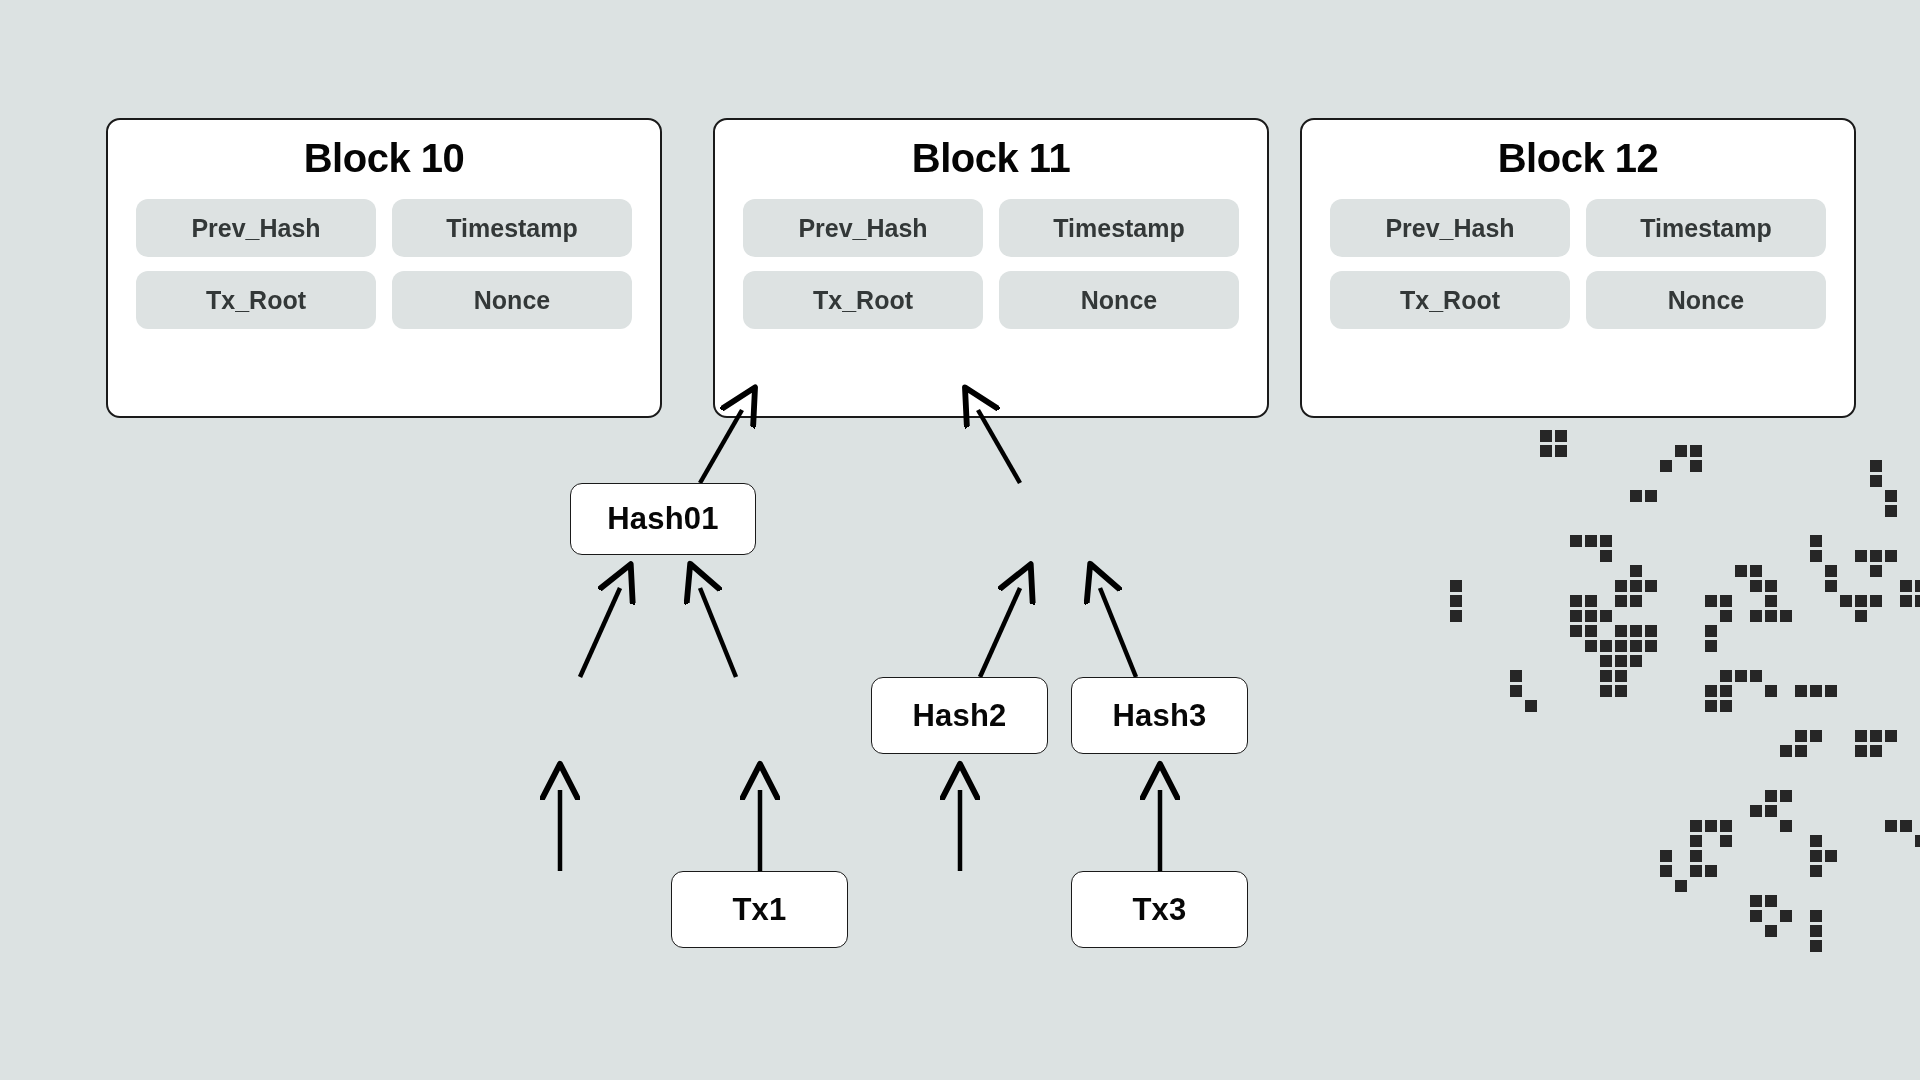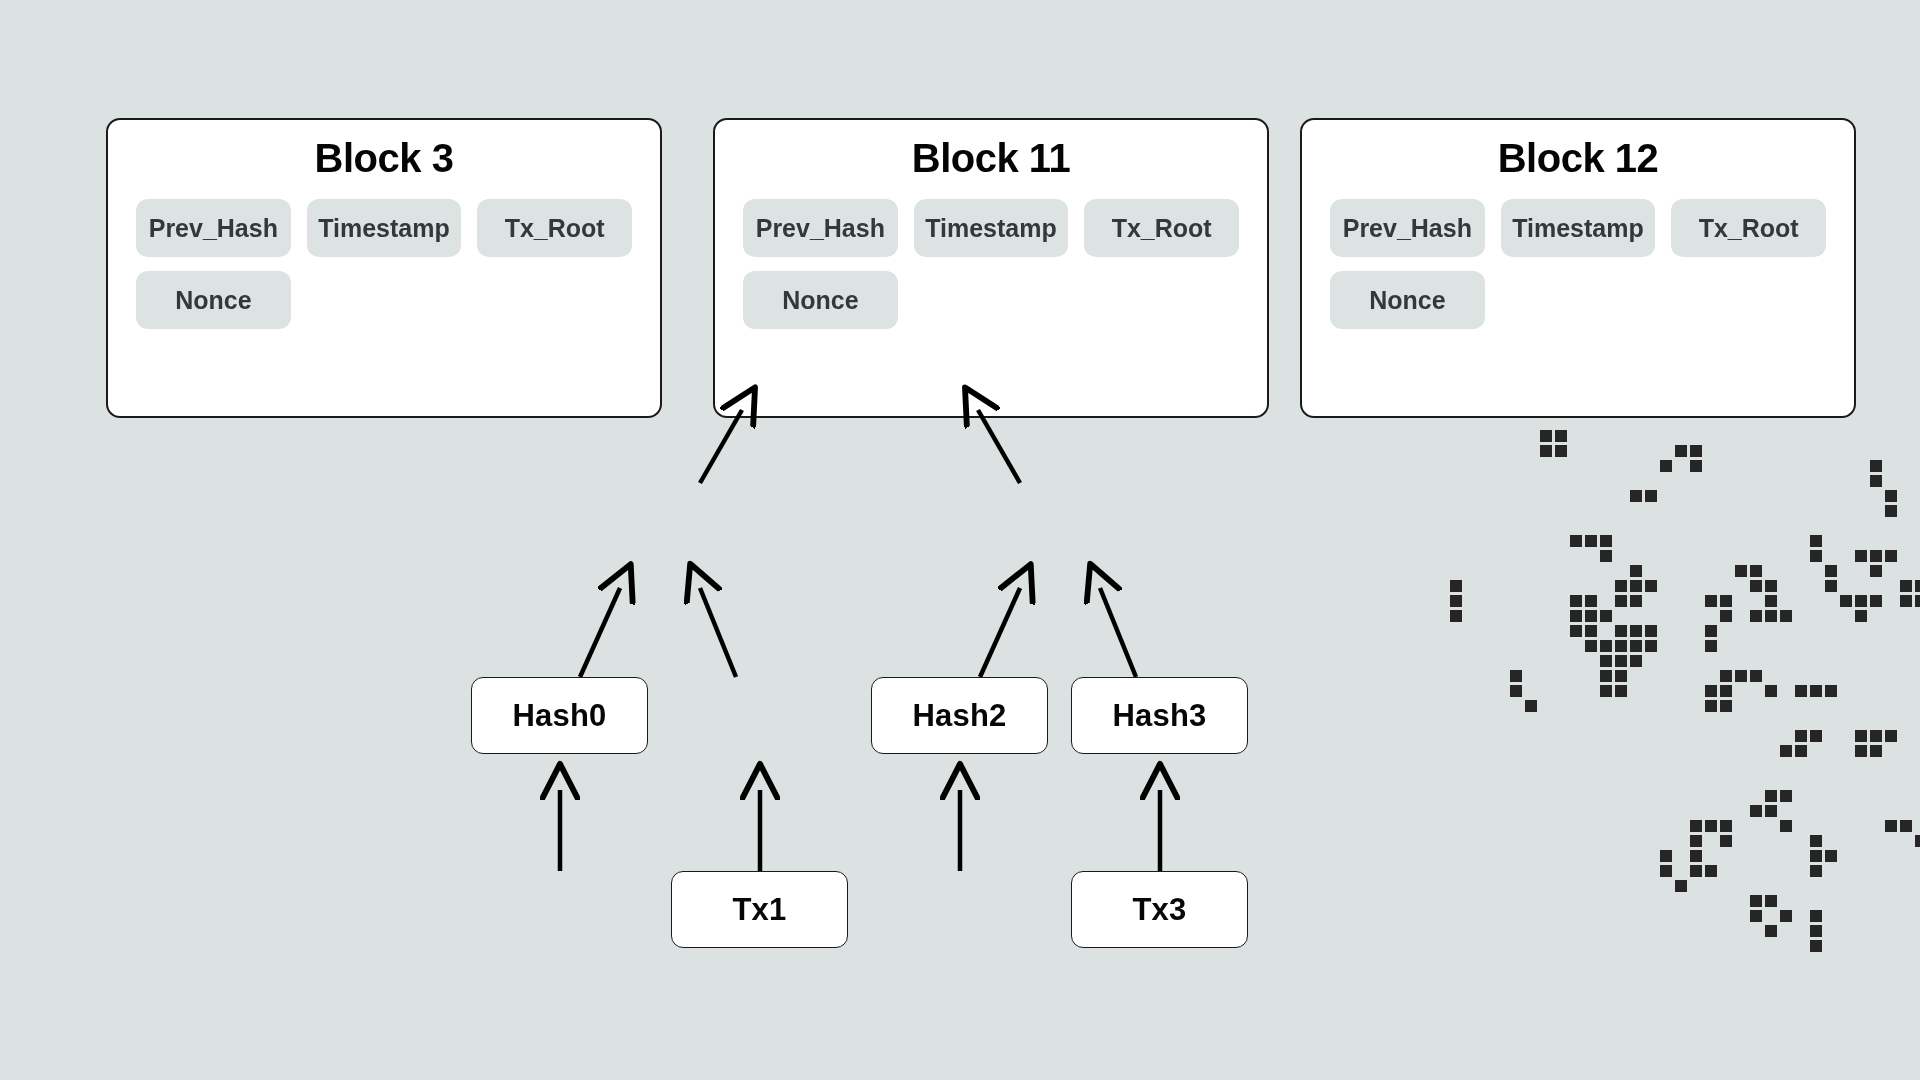--- a/index.html
+++ b/index.html
@@ -31,21 +31,21 @@
   .block-title {
     font-size: 40px;
     font-weight: bold;
     color: #050505;
     letter-spacing: -0.5px;
     margin-bottom: 18px;
     white-space: nowrap;
   }
   .field-grid {
     display: grid;
-    grid-template-columns: 1fr 1fr 1fr;
+    grid-template-columns: 1fr 1fr;
     gap: 14px 16px;
     width: 100%;
   }
   .field-chip {
     background: #dde2e2;
     border-radius: 12px;
     height: 58px;
     display: flex;
     align-items: center;
     justify-content: center;
@@ -97,21 +97,21 @@
     height: 12px;
     background: #262626;
   }
 </style>
 </head>
 <body>
 
 <div id="canvas">
 
   <div class="block" id="block-0" style="left: 106px; top: 118px; width: 556px; height: 300px;">
-    <div class="block-title">Block 3</div>
+    <div class="block-title">Block 10</div>
     <div class="field-grid">
       <div class="field-chip">Prev_Hash</div>
       <div class="field-chip">Timestamp</div>
       <div class="field-chip">Tx_Root</div>
       <div class="field-chip">Nonce</div>
     </div>
   </div>
 
   <div class="block" id="block-1" style="left: 713px; top: 118px; width: 556px; height: 300px;">
     <div class="block-title">Block 11</div>
@@ -146,22 +146,22 @@
         <line x1="736" y1="677" x2="700" y2="588" marker-end="url(#arrowhead)"></line>
         <line x1="980" y1="677" x2="1020" y2="588" marker-end="url(#arrowhead)"></line>
         <line x1="1136" y1="677" x2="1100" y2="588" marker-end="url(#arrowhead)"></line>
         <line x1="560" y1="871" x2="560" y2="790" marker-end="url(#arrowhead)"></line>
         <line x1="760" y1="871" x2="760" y2="790" marker-end="url(#arrowhead)"></line>
         <line x1="960" y1="871" x2="960" y2="790" marker-end="url(#arrowhead)"></line>
         <line x1="1160" y1="871" x2="1160" y2="790" marker-end="url(#arrowhead)"></line>
       </g>
   </svg>
 
-
-  <div class="node" id="n-l0" style="left: 471px; top: 677px; width: 177px; height: 77px;">Hash0</div>
+  <div class="node" id="n-b0" style="left: 570px; top: 483px; width: 186px; height: 72px;">Hash01</div>
+
   <div class="node" id="n-l2" style="left: 871px; top: 677px; width: 177px; height: 77px;">Hash2</div>
   <div class="node" id="n-l3" style="left: 1071px; top: 677px; width: 177px; height: 77px;">Hash3</div>
 
   <div class="node" id="n-t1" style="left: 671px; top: 871px; width: 177px; height: 77px;">Tx1</div>
   <div class="node" id="n-t3" style="left: 1071px; top: 871px; width: 177px; height: 77px;">Tx3</div>
 
   <div id="speckle">
       <div class="dot" style="left: 180px; top: 30px; width: 12px; height: 12px;"></div>
       <div class="dot" style="left: 195px; top: 30px; width: 12px; height: 12px;"></div>
       <div class="dot" style="left: 180px; top: 45px; width: 12px; height: 12px;"></div>

